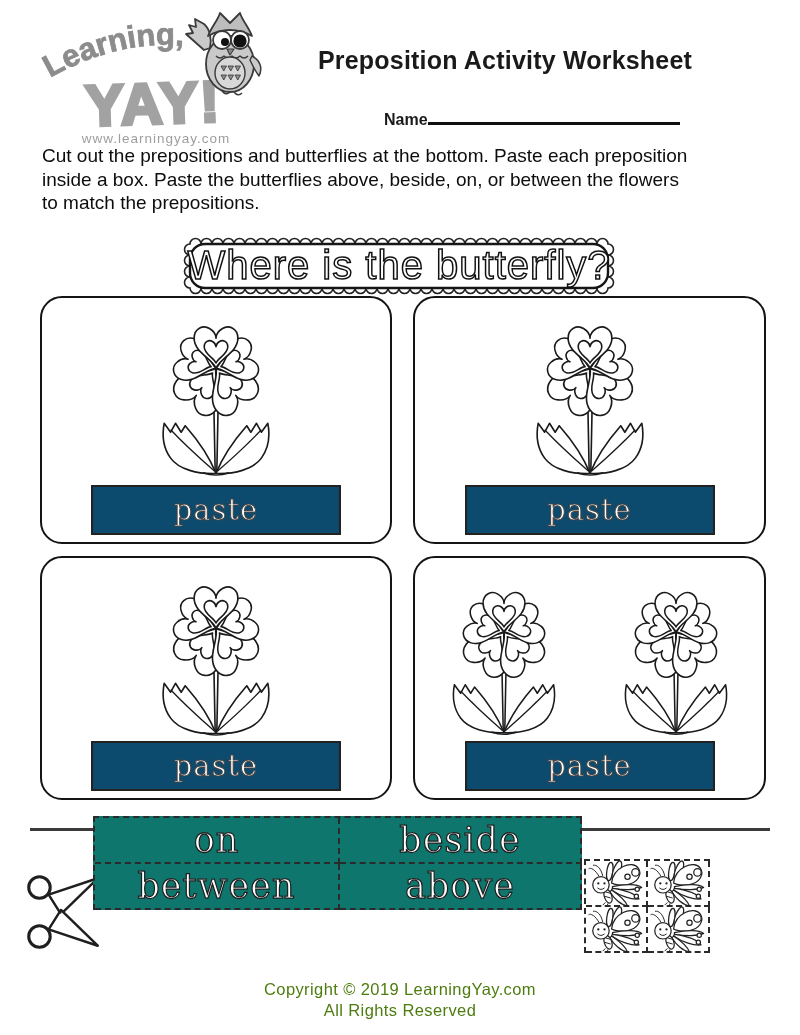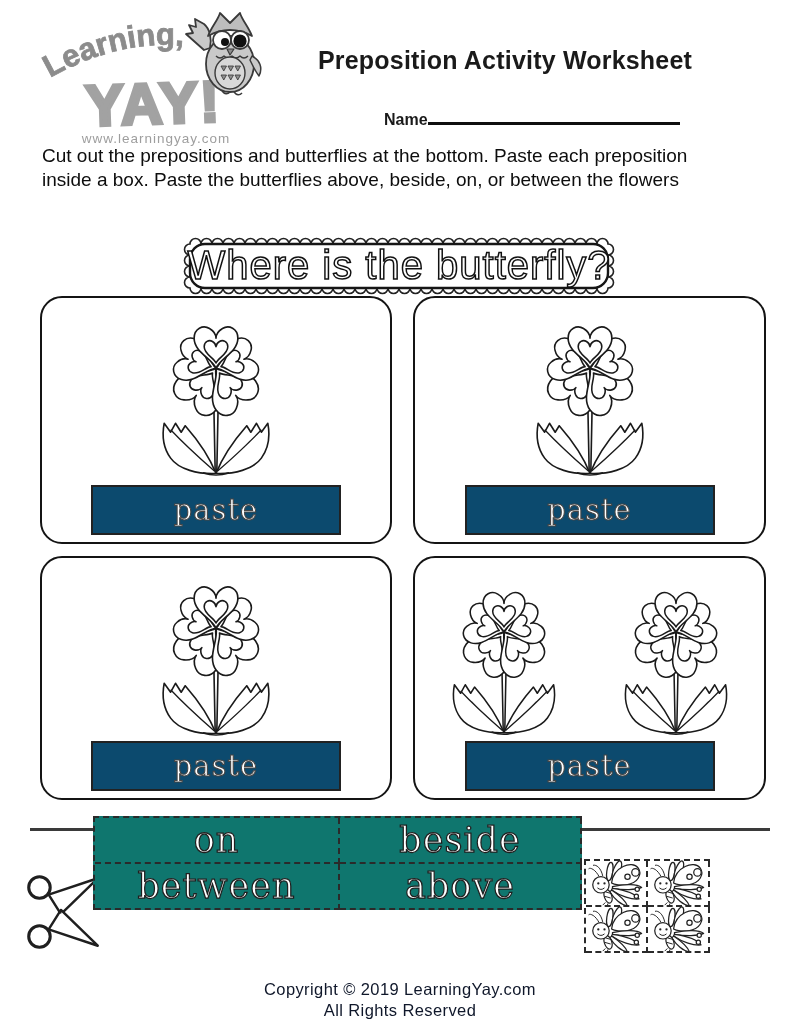--- a/index.html
+++ b/index.html
@@ -59,21 +59,21 @@
     display:grid; grid-template-columns:62px 62px; grid-auto-rows:46px;
     border-top:2px dashed #2a2a2a; border-left:2px dashed #2a2a2a;
   }
   .bfly-cell{
     border-right:2px dashed #2a2a2a; border-bottom:2px dashed #2a2a2a;
     display:flex; align-items:center; justify-content:center; overflow:visible;
   }
   .bfly-cell svg{overflow:visible;}
   
   .footer{position:absolute; left:0; top:979px; width:100%; text-align:center;
-          color:#0f172a; font-size:16.5px; line-height:21px; letter-spacing:.4px;}
+          color:#4d7c0f; font-size:16.5px; line-height:21px; letter-spacing:.4px;}
   svg text{font-family:"Liberation Sans", sans-serif;}
 </style>
 </head>
 <body>
 
 <svg width="0" height="0" style="position:absolute" aria-hidden="true">
   <defs>
 
     <path id="heart" d="M0,0 C-5,-12 -27,-20 -27,-37 C-27,-49 -16,-54 -8,-49 C-3,-46 0,-42 0,-37 C0,-42 3,-46 8,-49 C16,-54 27,-49 27,-37 C27,-20 5,-12 0,0 Z"></path>
 
@@ -171,20 +171,21 @@
   </svg>
 
   <div class="title">Preposition Activity Worksheet</div>
   <div class="name-row">
     <span>Name</span><span class="name-line"></span>
   </div>
 
   <div class="instructions">
     <div>Cut out the prepositions and butterflies at the bottom. Paste each preposition</div>
     <div>inside a box. Paste the butterflies above, beside, on, or between the flowers</div>
+    <div>to match the prepositions.</div>
   </div>
 
   <svg class="banner" viewBox="0 0 452 62">
     <path id="scallop-path" d="M14,11 a5.5,5.5 0 0 1 11,0 a5.5,5.5 0 0 1 11,0 a5.5,5.5 0 0 1 11,0 a5.5,5.5 0 0 1 11,0 a5.5,5.5 0 0 1 11,0 a5.5,5.5 0 0 1 11,0 a5.5,5.5 0 0 1 11,0 a5.5,5.5 0 0 1 11,0 a5.5,5.5 0 0 1 11,0 a5.5,5.5 0 0 1 11,0 a5.5,5.5 0 0 1 11,0 a5.5,5.5 0 0 1 11,0 a5.5,5.5 0 0 1 11,0 a5.5,5.5 0 0 1 11,0 a5.5,5.5 0 0 1 11,0 a5.5,5.5 0 0 1 11,0 a5.5,5.5 0 0 1 11,0 a5.5,5.5 0 0 1 11,0 a5.5,5.5 0 0 1 11,0 a5.5,5.5 0 0 1 11,0 a5.5,5.5 0 0 1 11,0 a5.5,5.5 0 0 1 11,0 a5.5,5.5 0 0 1 11,0 a5.5,5.5 0 0 1 11,0 a5.5,5.5 0 0 1 11,0 a5.5,5.5 0 0 1 11,0 a5.5,5.5 0 0 1 11,0 a5.5,5.5 0 0 1 11,0 a5.5,5.5 0 0 1 11,0 a5.5,5.5 0 0 1 11,0 a5.5,5.5 0 0 1 11,0 a5.5,5.5 0 0 1 11,0 a5.5,5.5 0 0 1 11,0 a5.5,5.5 0 0 1 11,0 a5.5,5.5 0 0 1 11,0 a5.5,5.5 0 0 1 11,0 a5.5,5.5 0 0 1 11,0 a5.5,5.5 0 0 1 11,0 a5.5,5.5 0 0 1 0,11 a5.5,5.5 0 0 1 0,11 a5.5,5.5 0 0 1 0,11 a5.5,5.5 0 0 1 0,11 a5.5,5.5 0 0 1 -11,0 a5.5,5.5 0 0 1 -11,0 a5.5,5.5 0 0 1 -11,0 a5.5,5.5 0 0 1 -11,0 a5.5,5.5 0 0 1 -11,0 a5.5,5.5 0 0 1 -11,0 a5.5,5.5 0 0 1 -11,0 a5.5,5.5 0 0 1 -11,0 a5.5,5.5 0 0 1 -11,0 a5.5,5.5 0 0 1 -11,0 a5.5,5.5 0 0 1 -11,0 a5.5,5.5 0 0 1 -11,0 a5.5,5.5 0 0 1 -11,0 a5.5,5.5 0 0 1 -11,0 a5.5,5.5 0 0 1 -11,0 a5.5,5.5 0 0 1 -11,0 a5.5,5.5 0 0 1 -11,0 a5.5,5.5 0 0 1 -11,0 a5.5,5.5 0 0 1 -11,0 a5.5,5.5 0 0 1 -11,0 a5.5,5.5 0 0 1 -11,0 a5.5,5.5 0 0 1 -11,0 a5.5,5.5 0 0 1 -11,0 a5.5,5.5 0 0 1 -11,0 a5.5,5.5 0 0 1 -11,0 a5.5,5.5 0 0 1 -11,0 a5.5,5.5 0 0 1 -11,0 a5.5,5.5 0 0 1 -11,0 a5.5,5.5 0 0 1 -11,0 a5.5,5.5 0 0 1 -11,0 a5.5,5.5 0 0 1 -11,0 a5.5,5.5 0 0 1 -11,0 a5.5,5.5 0 0 1 -11,0 a5.5,5.5 0 0 1 -11,0 a5.5,5.5 0 0 1 -11,0 a5.5,5.5 0 0 1 -11,0 a5.5,5.5 0 0 1 -11,0 a5.5,5.5 0 0 1 -11,0 a5.5,5.5 0 0 1 0,-11 a5.5,5.5 0 0 1 0,-11 a5.5,5.5 0 0 1 0,-11 a5.5,5.5 0 0 1 0,-11 Z" fill="#fff" stroke="#222" stroke-width="1.6"></path>
     <rect x="14" y="11" width="418" height="44" rx="15" fill="#fff" stroke="#161616" stroke-width="2.4"></rect>
     <text x="223" y="46" text-anchor="middle" font-size="40" letter-spacing="1" font-family="DejaVu Serif, serif" fill="#fff" stroke="#111" stroke-width="1.5">Where is the butterfly?</text>
   </svg>
 
   <div class="fbox b1">
     <div class="flower-area">

